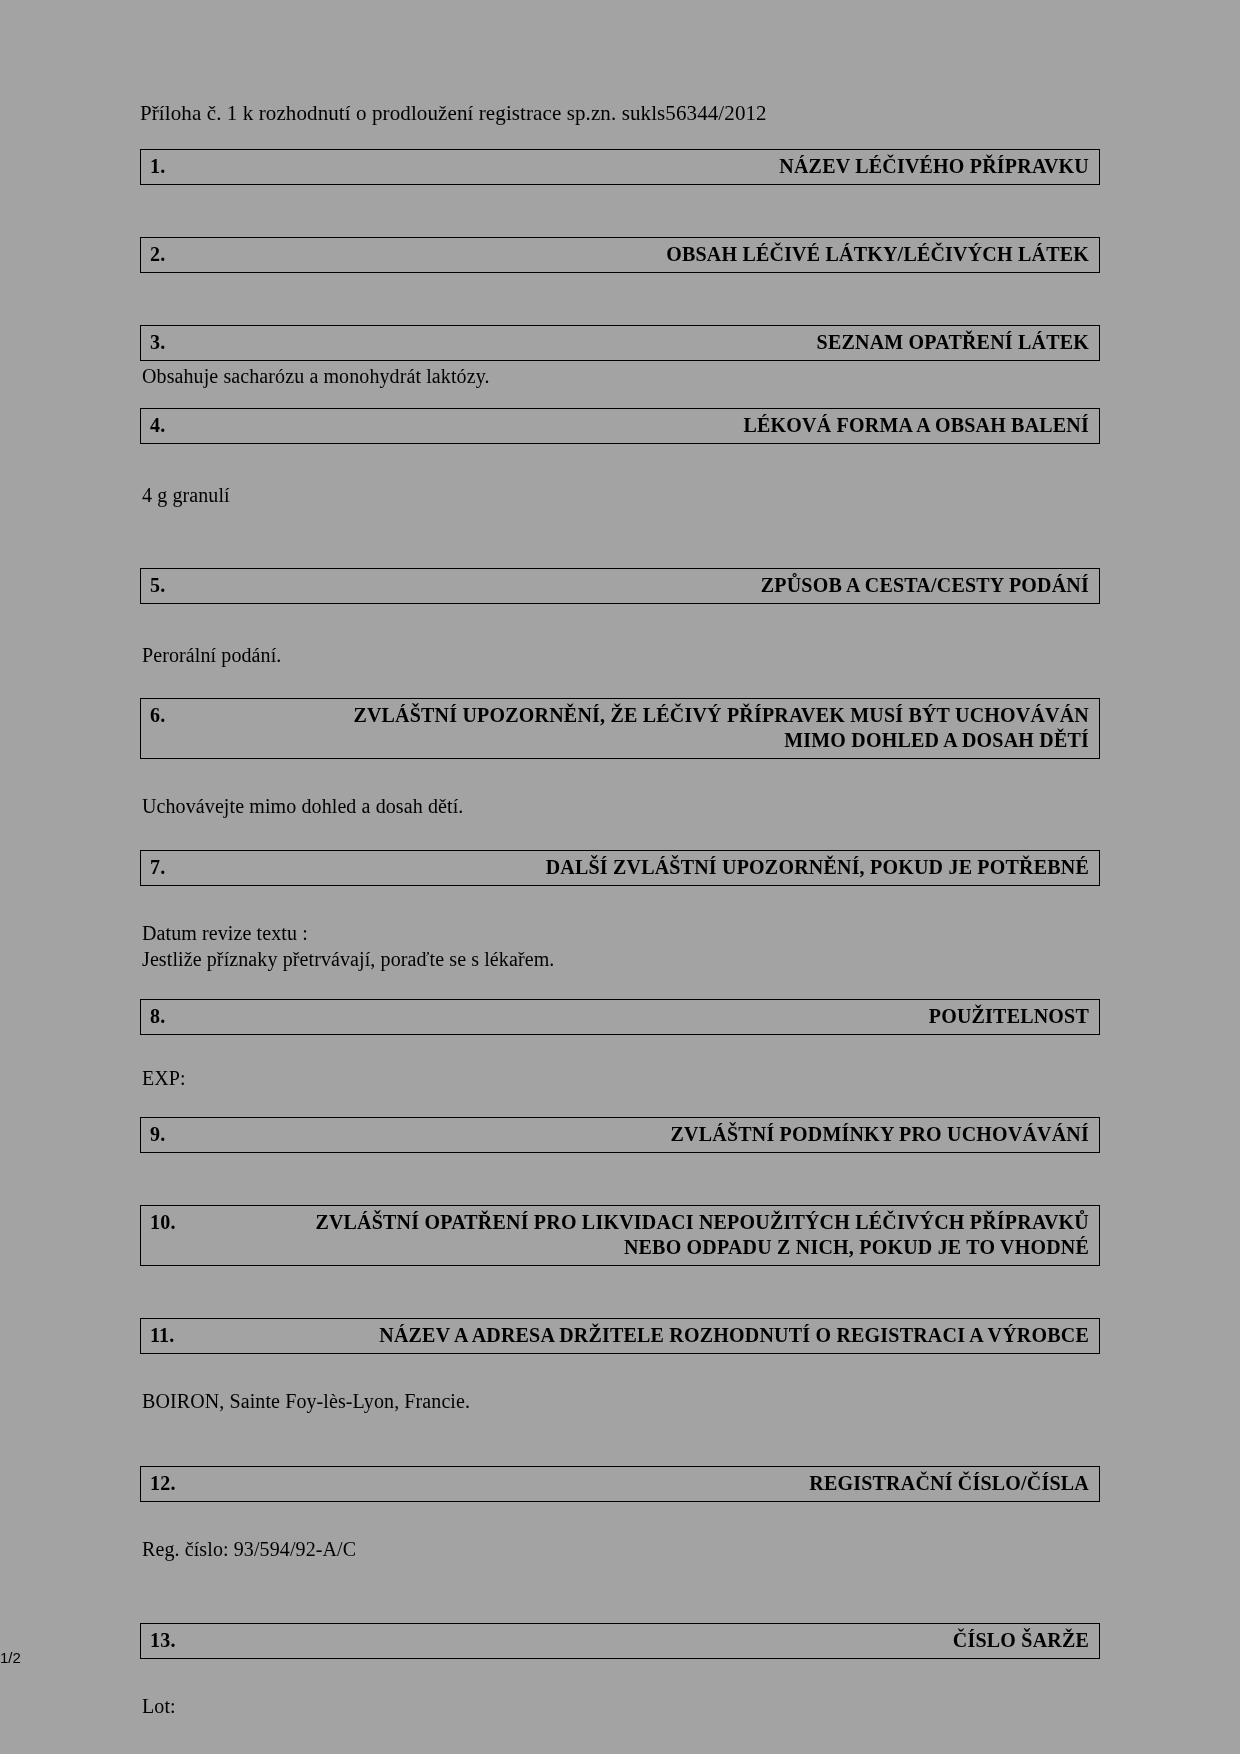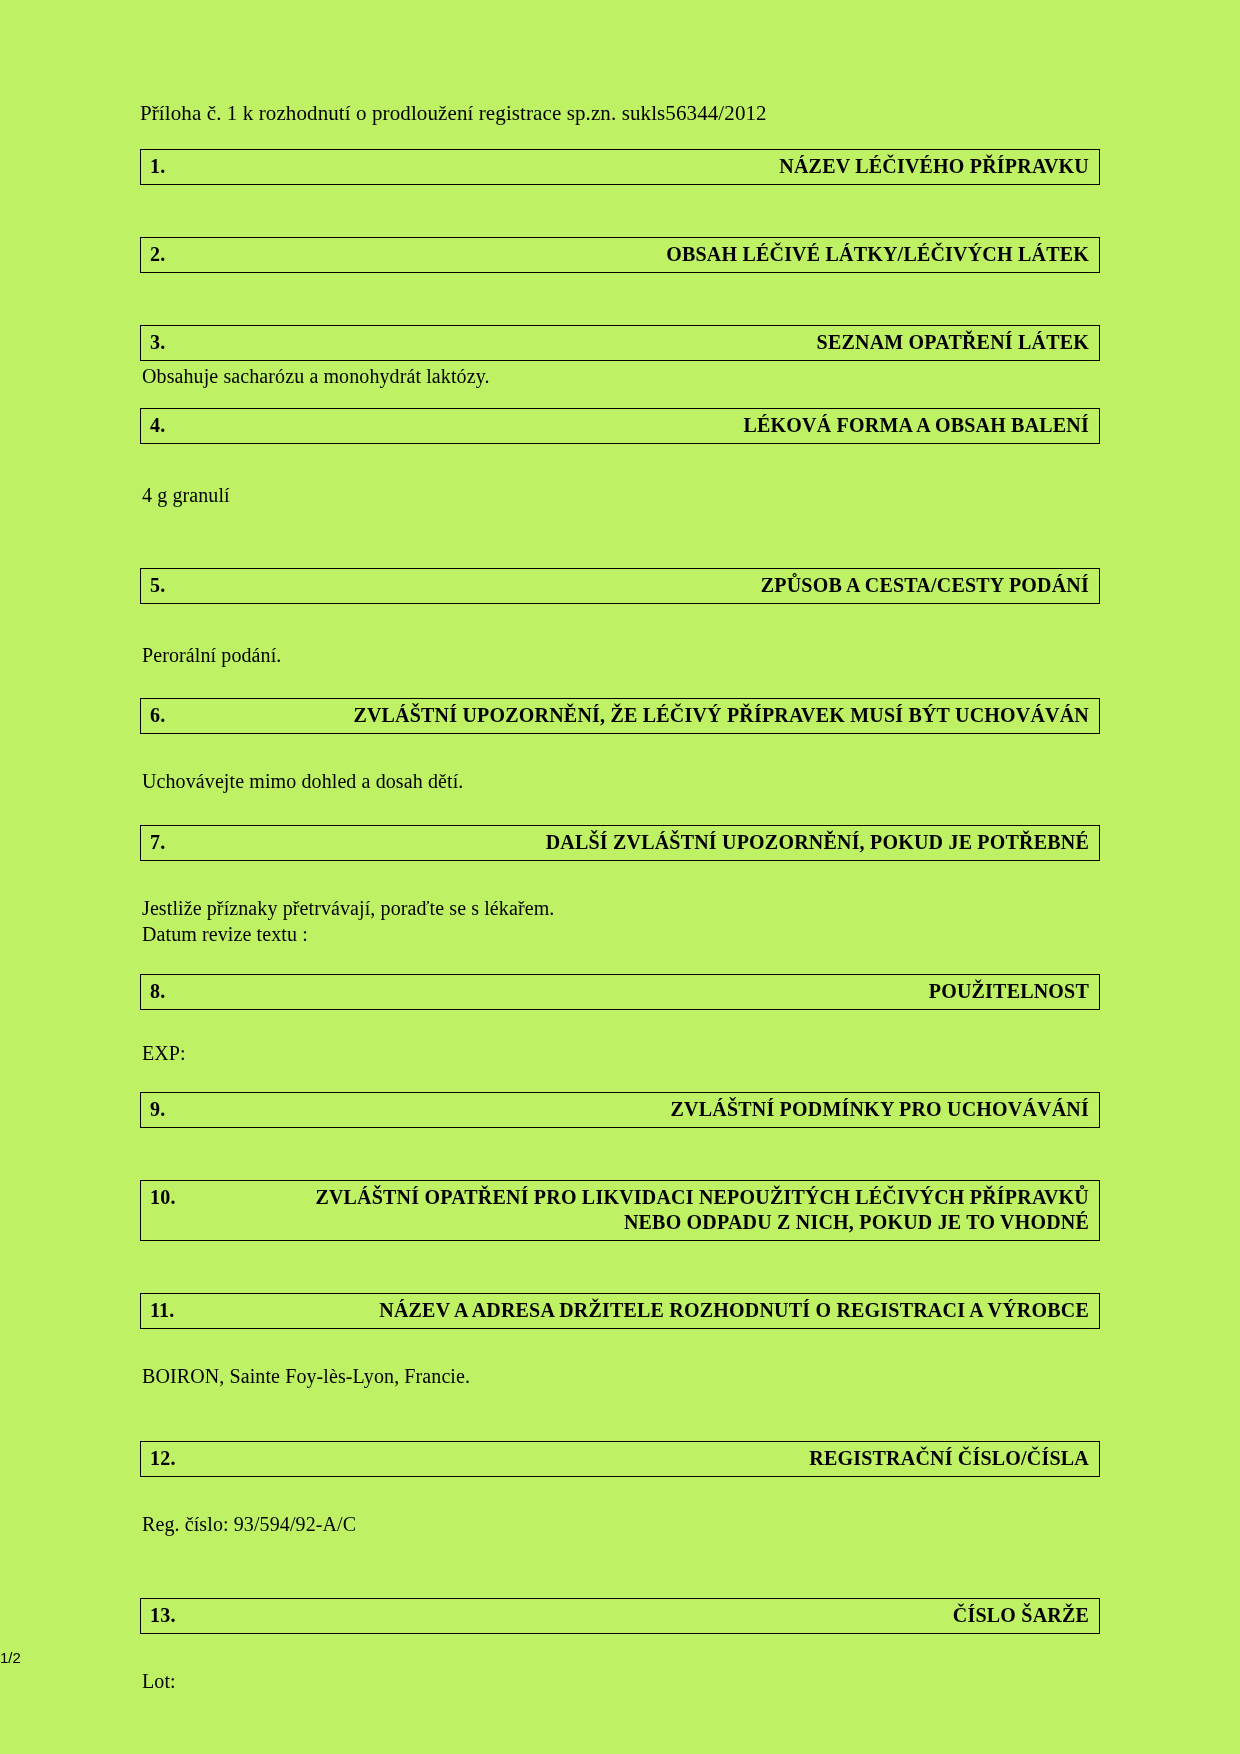--- a/index.html
+++ b/index.html
@@ -5,21 +5,21 @@
   html, body {
     margin: 0;
     padding: 0;
     background: #ffffff;
   }
   .page {
     position: relative;
     width: 1240px;
     height: 1754px;
     margin: 0 auto;
-    background: #bef264;
+    background: #a3a3a3;
     font-family: "Liberation Serif", serif;
     color: #000000;
     box-sizing: border-box;
     text-decoration: underline;
   }
   .content {
     position: absolute;
     left: 140px;
     top: 100px;
     width: 960px;
@@ -150,36 +150,37 @@
     </div>
     <div class="gap-38"></div>
     <div class="body-text indent">Perorální podání.</div>
     <div class="gap-30"></div>
 
     <div class="section-box">
       <div class="section-row">
         <span class="section-num">6.</span>
         <span class="section-title">
           <span class="line1">ZVLÁŠTNÍ UPOZORNĚNÍ, ŽE LÉČIVÝ PŘÍPRAVEK MUSÍ BÝT UCHOVÁVÁN</span>
+          <span class="line2">MIMO DOHLED A DOSAH DĚTÍ</span>
         </span>
       </div>
     </div>
     <div class="gap-34"></div>
     <div class="body-text indent">Uchovávejte mimo dohled a dosah dětí.</div>
     <div class="gap-30"></div>
 
     <div class="section-box">
       <div class="section-row">
         <span class="section-num">7.</span>
         <span class="section-title">DALŠÍ ZVLÁŠTNÍ UPOZORNĚNÍ, POKUD JE POTŘEBNÉ</span>
       </div>
     </div>
     <div class="gap-34"></div>
+    <div class="body-text indent">Datum revize textu :</div>
     <div class="body-text indent">Jestliže příznaky přetrvávají, poraďte se s lékařem.</div>
-    <div class="body-text indent">Datum revize textu :</div>
     <div class="gap-26"></div>
 
     <div class="section-box">
       <div class="section-row">
         <span class="section-num">8.</span>
         <span class="section-title">POUŽITELNOST</span>
       </div>
     </div>
     <div class="gap-30"></div>
     <div class="body-text indent">EXP:</div>

